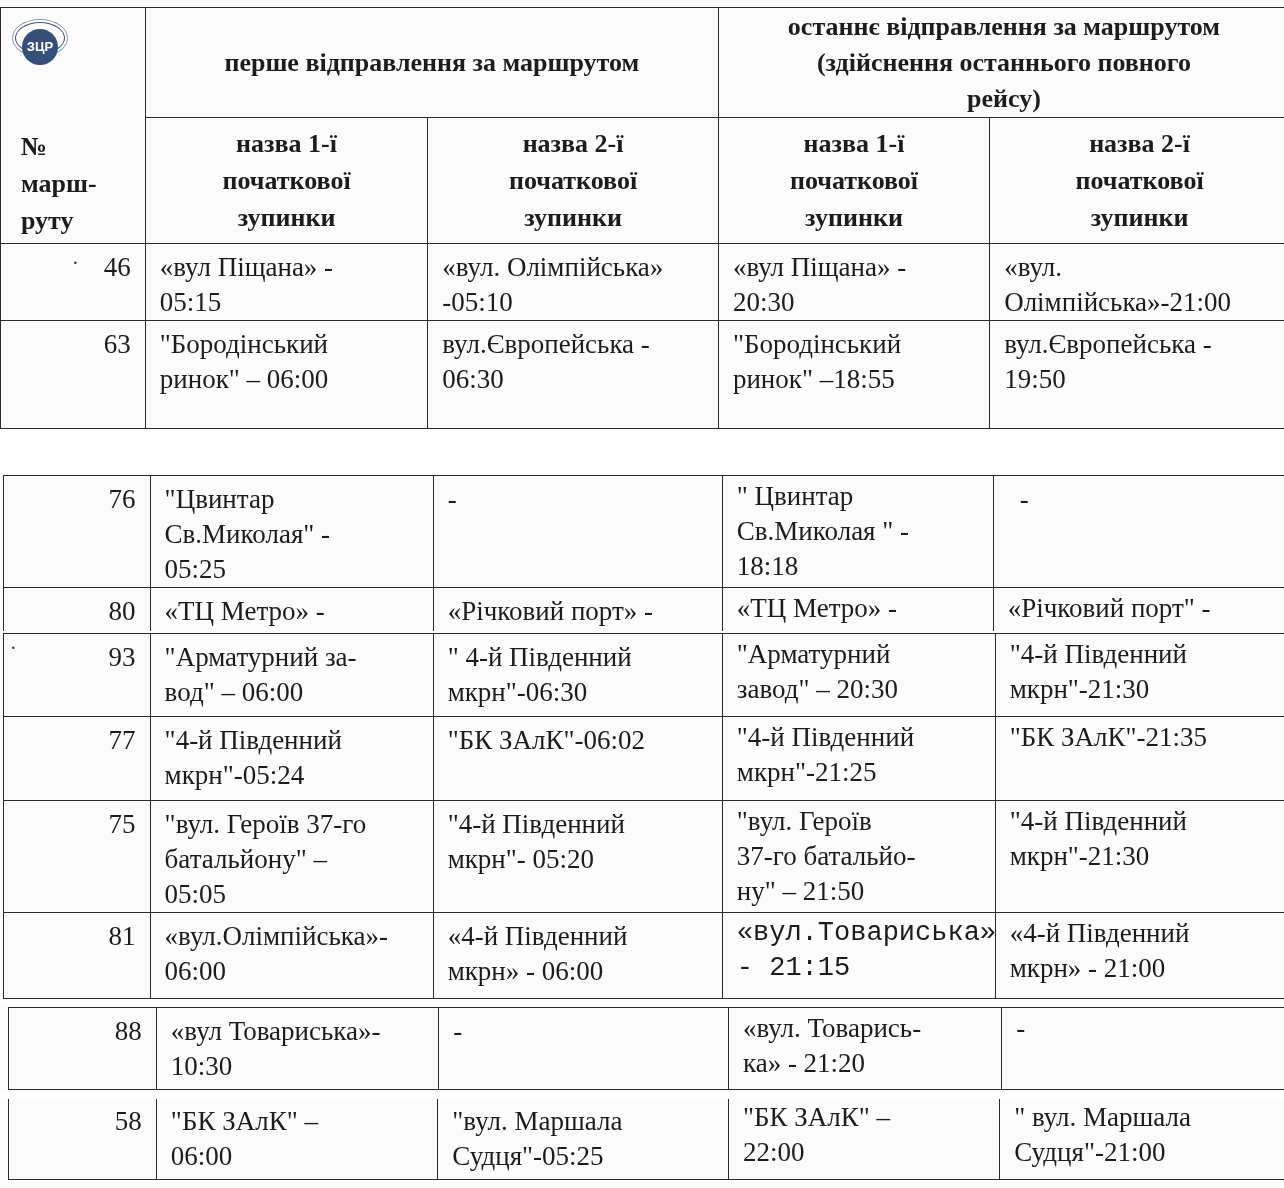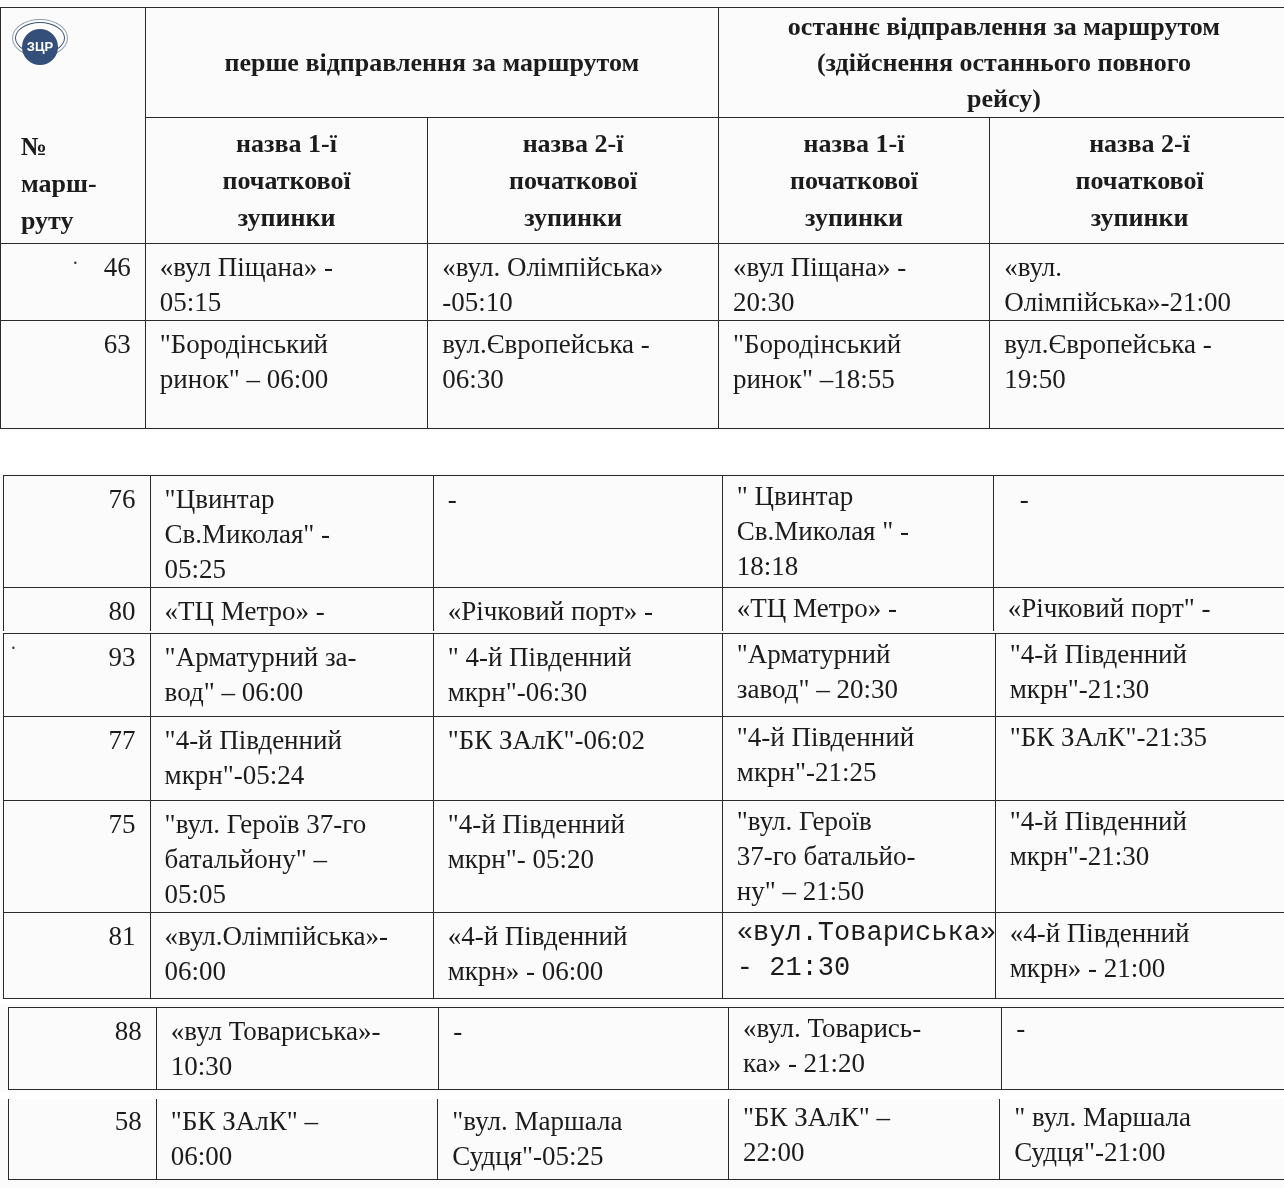--- a/index.html
+++ b/index.html
@@ -281,21 +281,21 @@
       <td class="cell">
             <span>«вул.Олімпійська»-</span>
             <span>06:00</span>
           </td>
       <td class="cell">
             <span>«4-й Південний</span>
             <span>мкрн» - 06:00</span>
           </td>
       <td class="cell" style="padding-top:3px;font-family:Liberation Mono, monospace;">
             <span>«вул.Товариська»</span>
-            <span>- 21:30</span>
+            <span>- 21:15</span>
           </td>
       <td class="cell" style="padding-top:3px;">
             <span>«4-й Південний</span>
             <span>мкрн» - 21:00</span>
           </td>
     </tr>
   </tbody>
     </table>
   <span class="dot" style="left:10px;top:6px;">·</span>
 </div>

